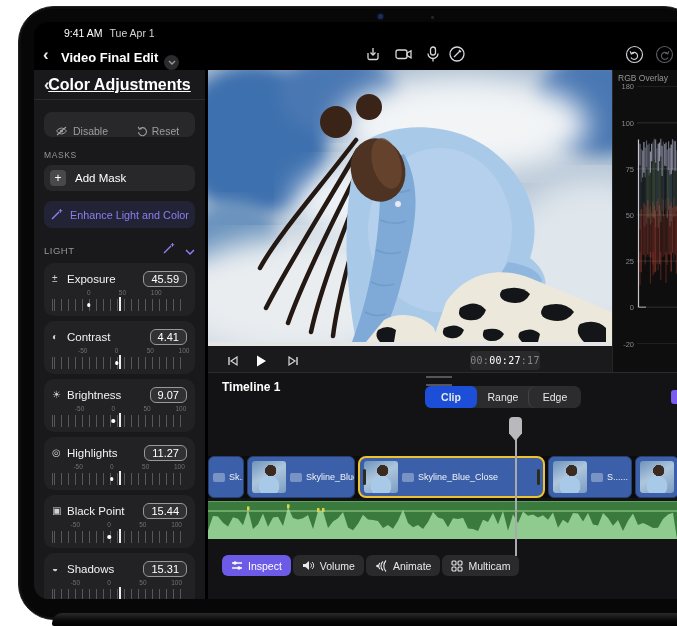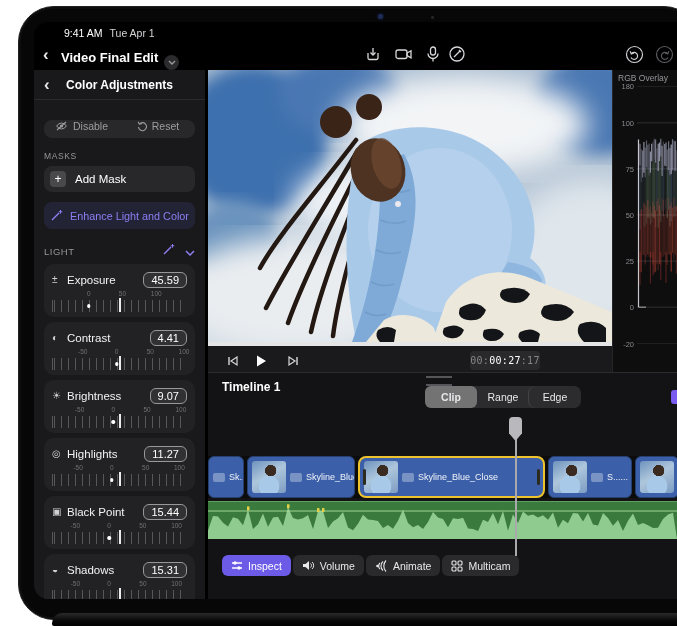--- a/index.html
+++ b/index.html
@@ -21,23 +21,23 @@
   #proj-title{font-size:13px;font-weight:700;color:#fff;}
   .tb-icon{position:absolute;top:3px;width:22px;height:20px;}
   .tb-icon svg{display:block;}
   .ddcircle{display:inline-flex;align-items:center;justify-content:center;width:15px;height:15px;
     border-radius:50%;background:#2b2b2e;margin-left:6px;vertical-align:-3px;}
   
   #sidebar{position:absolute;left:0;top:48px;width:171px;height:529px;background:#19191b;
     border-right:1px solid #000;overflow:hidden;}
   #sb-header{height:29px;border-bottom:1px solid #2a2a2c;position:relative;display:flex;align-items:center;justify-content:center;}
   #sb-back{position:absolute;left:10px;top:6px;}
-  #sb-title{font-size:12px;font-weight:700;}
+  #sb-title{font-size:16px;font-weight:700;text-decoration:underline;}
   #sb-body{padding:0 10px;}
-  #pill{margin-top:20px;height:18px;background:#28282a;border-radius:8px;display:flex;align-items:flex-start;}
+  #pill{margin-top:12px;height:25px;background:#28282a;border-radius:8px;display:flex;align-items:flex-end;}
   .pill-half{flex:1;display:flex;align-items:center;justify-content:center;gap:5px;color:#9d9da2;font-size:10.5px;}
   .pill-div{width:1px;background:#3c3c3f;margin:5px 0;}
   #masks-label{margin-top:13px;font-size:8.5px;letter-spacing:.6px;color:#96969b;}
   #add-mask{margin-top:5px;height:26px;background:#28282a;border-radius:8px;display:flex;align-items:center;padding:0 6px;gap:9px;}
   #add-mask .plus{width:16px;height:16px;border-radius:4px;background:#49494c;color:#fff;font-size:12px;
     display:flex;align-items:center;justify-content:center;}
   #add-mask .lbl{font-size:11.5px;color:#fff;}
   #enhance{margin-top:10px;height:27px;background:#232336;border-radius:8px;display:flex;align-items:center;
     justify-content:center;gap:7px;color:#8d7ef2;font-size:10.8px;}
   #light-row{margin-top:14px;height:16px;display:flex;align-items:center;}
@@ -71,21 +71,21 @@
     display:flex;align-items:center;justify-content:center;font-family:"DejaVu Sans Mono",monospace;font-size:10px;letter-spacing:.3px;}
   #timecode .dim{color:#86868a;}#timecode .lit{color:#fff;}
   
   #timeline{position:absolute;left:174px;top:350px;width:469px;height:227px;background:#131315;border-top:1px solid #2c2c2e;}
   #drag-handle{position:absolute;left:218px;top:3px;width:26px;height:6px;border-top:2px solid #55555a;border-bottom:2px solid #55555a;}
   #tl-name{position:absolute;left:14px;top:7px;font-size:12px;font-weight:700;}
   #tl-info{position:absolute;left:14px;top:23px;font-size:10px;color:#98989d;}
   #tl-modes{position:absolute;left:217px;top:13px;width:156px;height:22px;background:#2c2c2e;border-radius:7px;display:flex;}
   .seg{flex:1;display:flex;align-items:center;justify-content:center;font-size:10.5px;color:#e8e8ea;border-radius:7px;}
   .seg+.seg{box-shadow:-1px 0 0 #434347;}
-  .seg.sel{background:#737373;font-weight:700;box-shadow:none;border-radius:6px;}
+  .seg.sel{background:#1d4ed8;font-weight:700;box-shadow:none;border-radius:6px;}
   .seg.sel+.seg{box-shadow:none;}
   #tl-edge-sliver{position:absolute;right:0;top:17px;width:6px;height:14px;background:#7a5cf0;border-radius:3px 0 0 3px;}
   #tl-ruler{position:absolute;left:0;top:46px;width:100%;height:20px;}
   #tl-ruler .ticks{position:absolute;left:0;top:12px;width:100%;height:6px;
     background:repeating-linear-gradient(90deg,#47474b 0 1px,transparent 1px 9.4px);}
   .rlabel{position:absolute;top:0;height:18px;border-left:1px solid #5a5a5e;padding-left:3px;
     font-size:8px;color:#77777c;line-height:10px;}
   #track{position:absolute;left:0;top:83px;width:100%;height:42px;background:#0c0c0d;}
   .clip{position:absolute;top:0;height:42px;background:#3b5fa8;border-radius:6px;box-sizing:border-box;
     display:flex;align-items:center;padding:0 4px;gap:4px;overflow:hidden;border:1px solid #26406f;}

